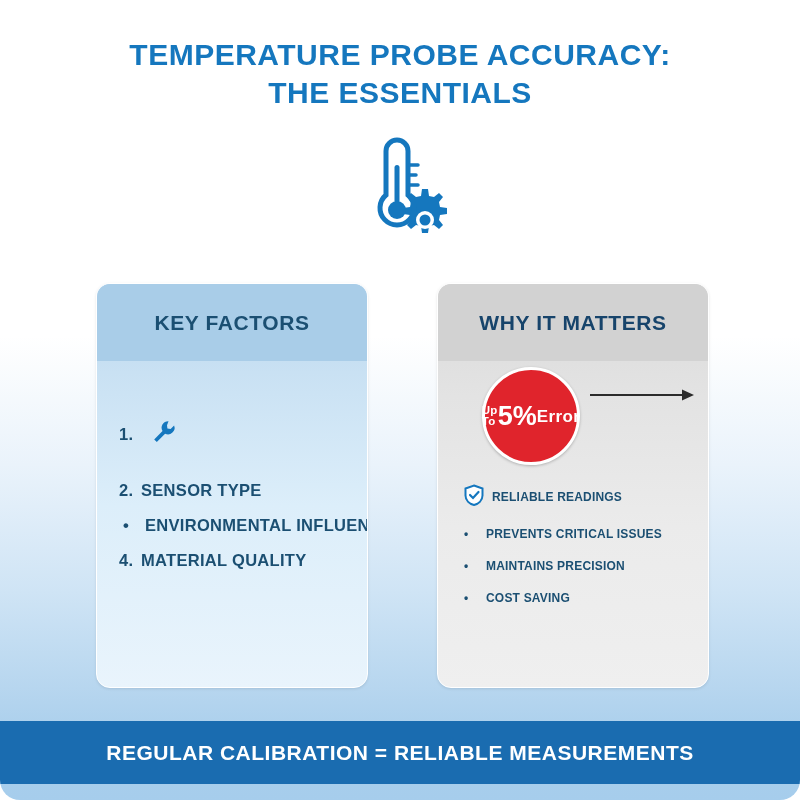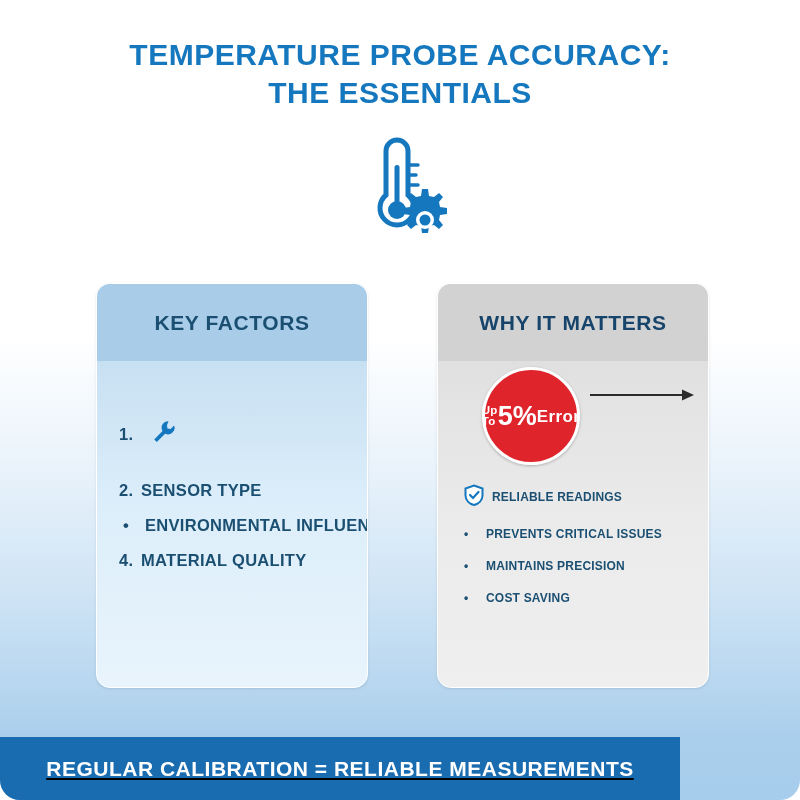--- a/index.html
+++ b/index.html
@@ -192,28 +192,27 @@
   .benefit-item .bmark {
     flex: 0 0 22px;
     display: inline-block;
   }
   .shield-icon { flex: 0 0 20px; margin-right: 8px; }
 
   
   .footer {
     position: absolute;
     left: 0;
-    bottom: 0;
-    width: 680px;
+    bottom: 16px;
+    width: 800px;
     height: 63px;
     background: #1a6cb0;
     display: flex;
     align-items: center;
     justify-content: center;
-    text-decoration: underline;
   }
   .footer-text {
     color: #ffffff;
     font-size: 21px;
     font-weight: bold;
     letter-spacing: 0.5px;
     text-transform: uppercase;
   }
 </style>
 </head>

